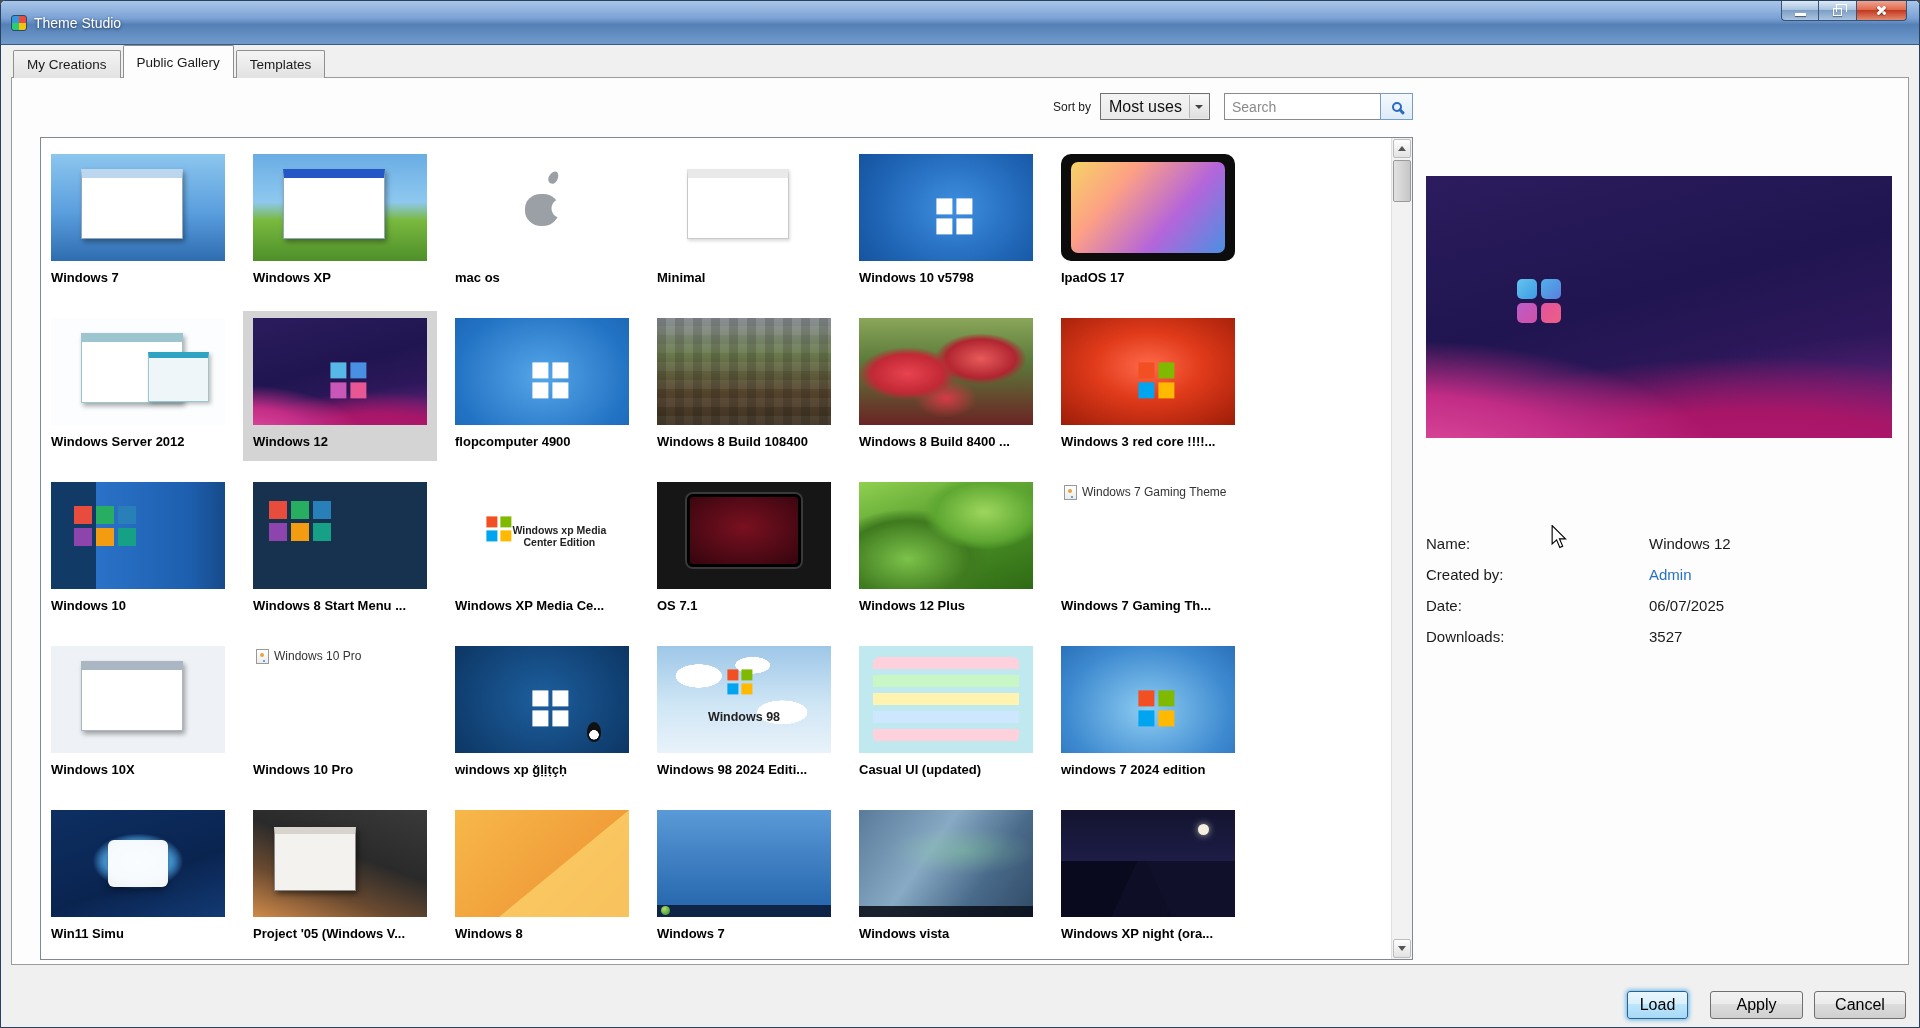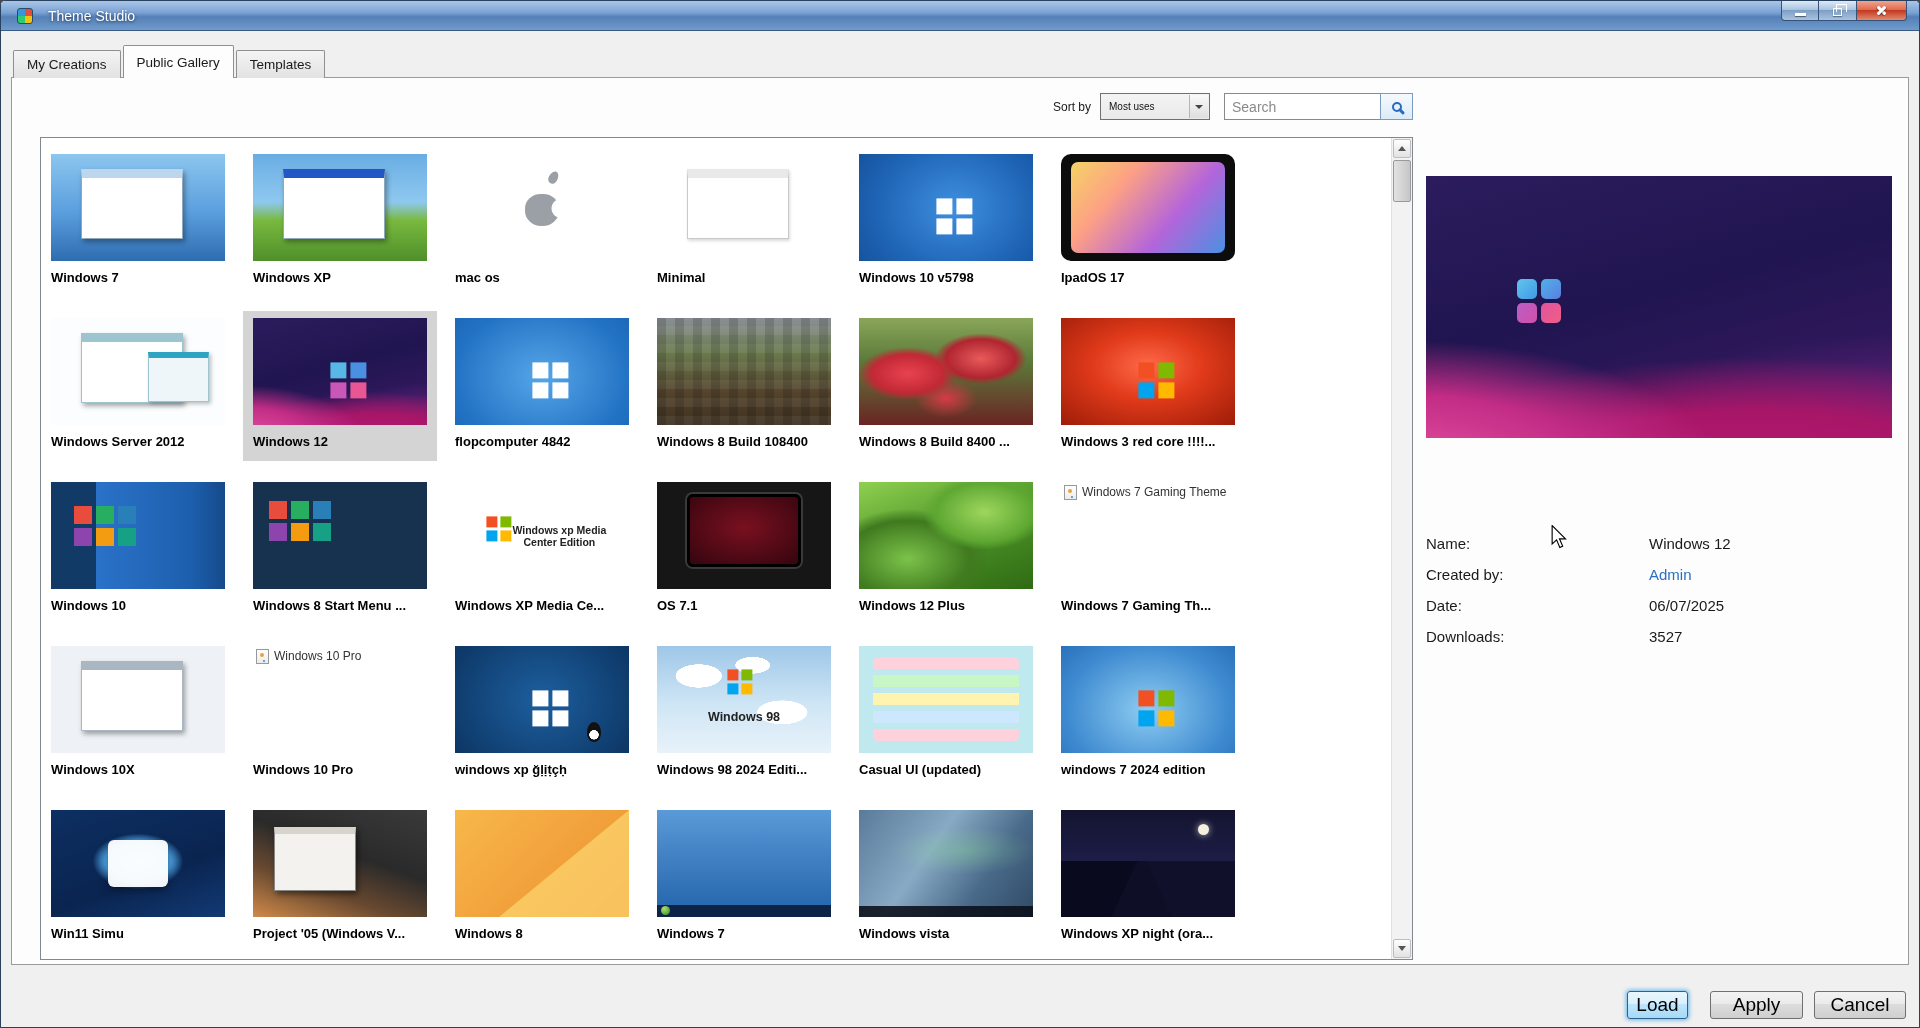--- a/index.html
+++ b/index.html
@@ -2,23 +2,23 @@
 <html><head>
 <meta charset="utf-8">
 <style>
   html,body{margin:0;padding:0;width:1920px;height:1028px;overflow:hidden;background:#4a4a4a;}
   *{box-sizing:border-box;font-family:"Liberation Sans","DejaVu Sans",sans-serif;}
 
   .window{position:absolute;left:0;top:0;width:1920px;height:1028px;background:#f0f0f0;
     border:1px solid #27415e;border-radius:5px 5px 0 0;overflow:hidden;}
 
   
-  .titlebar{position:absolute;left:0;top:0;right:0;height:30px;
+  .titlebar{position:absolute;left:0;top:0;right:0;height:44px;
     background:linear-gradient(180deg,#a9c6e8 0%,#7ba2d4 40%,#5580b6 55%,#6f9bcd 100%);
-    display:flex;align-items:center;padding-left:16px;border-bottom:1px solid #3a5a82;gap:8px;}
+    display:flex;align-items:center;padding-left:10px;border-bottom:1px solid #3a5a82;}
   .app-icon{width:16px;height:16px;border-radius:3px;border:1px solid #2a4a6a;
     background:conic-gradient(#e74c3c 0 25%,#f1c40f 0 50%,#2ecc71 0 75%,#3498db 0);margin-right:7px;flex:none;}
   .title-text{color:#fff;font-size:14px;text-shadow:0 1px 3px rgba(15,35,70,.8);}
   .win-btns{position:absolute;top:0;right:12px;display:flex;}
   .ctrl{height:20px;border:1px solid #35537a;border-top:none;display:flex;align-items:center;justify-content:center;cursor:default;}
   .ctrl.min{width:38px;border-radius:0 0 0 4px;background:linear-gradient(#dce9f7,#aac4e0 45%,#7e9fc5 50%,#a9c3df 100%);}
   .ctrl.max{width:38px;border-left:none;background:linear-gradient(#dce9f7,#aac4e0 45%,#7e9fc5 50%,#a9c3df 100%);}
   .ctrl.cls{width:50px;border-left:none;border-radius:0 0 4px 0;background:linear-gradient(#f0a490,#e06b50 45%,#c33a20 50%,#e28a6e 100%);}
   .ic-min{width:11px;height:3px;background:#fff;box-shadow:0 1px 1px rgba(0,0,0,.5);margin-top:8px;}
   .ic-restore{width:9px;height:8px;border:1px solid #fff;position:relative;margin-top:3px;box-shadow:0 1px 1px rgba(0,0,0,.35);}
@@ -35,21 +35,21 @@
     position:relative;top:5px;cursor:default;}
   .tab.active{background:#fdfdfd;top:0;height:33px;z-index:6;}
 
   
   .tabpage{position:absolute;left:10px;right:10px;top:76px;bottom:62px;background:#fdfdfd;border:1px solid #9b9b9b;}
 
   
   .toolbar{position:absolute;left:28px;top:15px;width:1373px;display:flex;justify-content:flex-end;align-items:center;}
   .sort-label{font-size:12px;color:#1a1a1a;margin-right:9px;}
   .combo{width:110px;height:27px;border:1px solid #707070;background:linear-gradient(#f4f4f4,#e9e9e9);
-    display:flex;align-items:center;padding-left:8px;font-size:10px;color:#111;position:relative;margin-right:14px;}
+    display:flex;align-items:center;padding-left:8px;font-size:16px;color:#111;position:relative;margin-right:14px;}
   .combo-arrow{position:absolute;right:1px;top:1px;bottom:1px;width:19px;background:linear-gradient(#fafafa,#dedede);
     border-left:1px solid #b5b5b5;display:flex;align-items:center;justify-content:center;}
   .combo-arrow span{width:0;height:0;border-left:4px solid transparent;border-right:4px solid transparent;border-top:4px solid #444;}
   .search-wrap{display:flex;}
   .search-input{width:156px;height:27px;border:1px solid #8a8a8a;border-right:none;padding:0 7px;font-size:14px;color:#222;outline:none;background:#fff;}
   .search-input::placeholder{color:#8a8a8a;}
   .search-btn{width:33px;height:27px;border:1px solid #7a9cc0;background:linear-gradient(#f5f9fd,#dcebf7);
     display:flex;align-items:center;justify-content:center;cursor:default;}
   .mag{width:10px;height:10px;border:2px solid #2a6bbf;border-radius:50%;position:relative;}
   .mag::after{content:"";position:absolute;width:2.5px;height:7px;background:#2a6bbf;right:-3px;bottom:-5px;transform:rotate(-45deg);border-radius:1px;}
@@ -208,21 +208,21 @@
   .p-logo .br{background:linear-gradient(135deg,#e0549e,#ef5e86);}
 
   .details{position:absolute;left:1414px;top:450px;width:466px;}
   .drow{height:31px;display:flex;align-items:center;font-size:15px;color:#1a1a1a;}
   .dlabel{width:223px;flex:none;}
   .dvalue{color:#1a1a1a;}
   .dvalue.link{color:#2a70c2;cursor:default;}
 
   
   .footer{position:absolute;left:0;right:0;bottom:0;height:62px;background:#f0f0f0;}
-  .btn{position:absolute;top:26px;height:28px;border:1px solid #707070;border-radius:3px;font-size:19px;color:#000;
+  .btn{position:absolute;top:26px;height:28px;border:1px solid #707070;border-radius:3px;font-size:16px;color:#000;
     background:linear-gradient(#f2f2f2 0%,#ebebeb 45%,#dddddd 46%,#cfcfcf 100%);
     display:flex;align-items:center;justify-content:center;cursor:default;}
   .btn.load{right:231px;width:61px;border-color:#2c628b;
     background:linear-gradient(#eaf6fd 0%,#d9f0fc 45%,#bee6fd 46%,#a7d9f5 100%);
     box-shadow:0 0 4px 1px rgba(70,170,235,.85);}
   .btn.apply{right:116px;width:93px;}
   .btn.cancel{right:13px;width:92px;}
 
   .cursor{position:absolute;left:1548px;top:524px;z-index:50;pointer-events:none;}
 </style>
@@ -352,21 +352,21 @@
       <div class="item-label">Windows 12</div>
     </div>
   </div>
 
   <div class="cell">
     <div class="cell-inner">
       <div class="thumb t-flop">
         
         
       </div>
-      <div class="item-label">flopcomputer 4842</div>
+      <div class="item-label">flopcomputer 4900</div>
     </div>
   </div>
 
   <div class="cell">
     <div class="cell-inner">
       <div class="thumb t-mc">
         
         
       </div>
       <div class="item-label">Windows 8 Build 108400</div>

